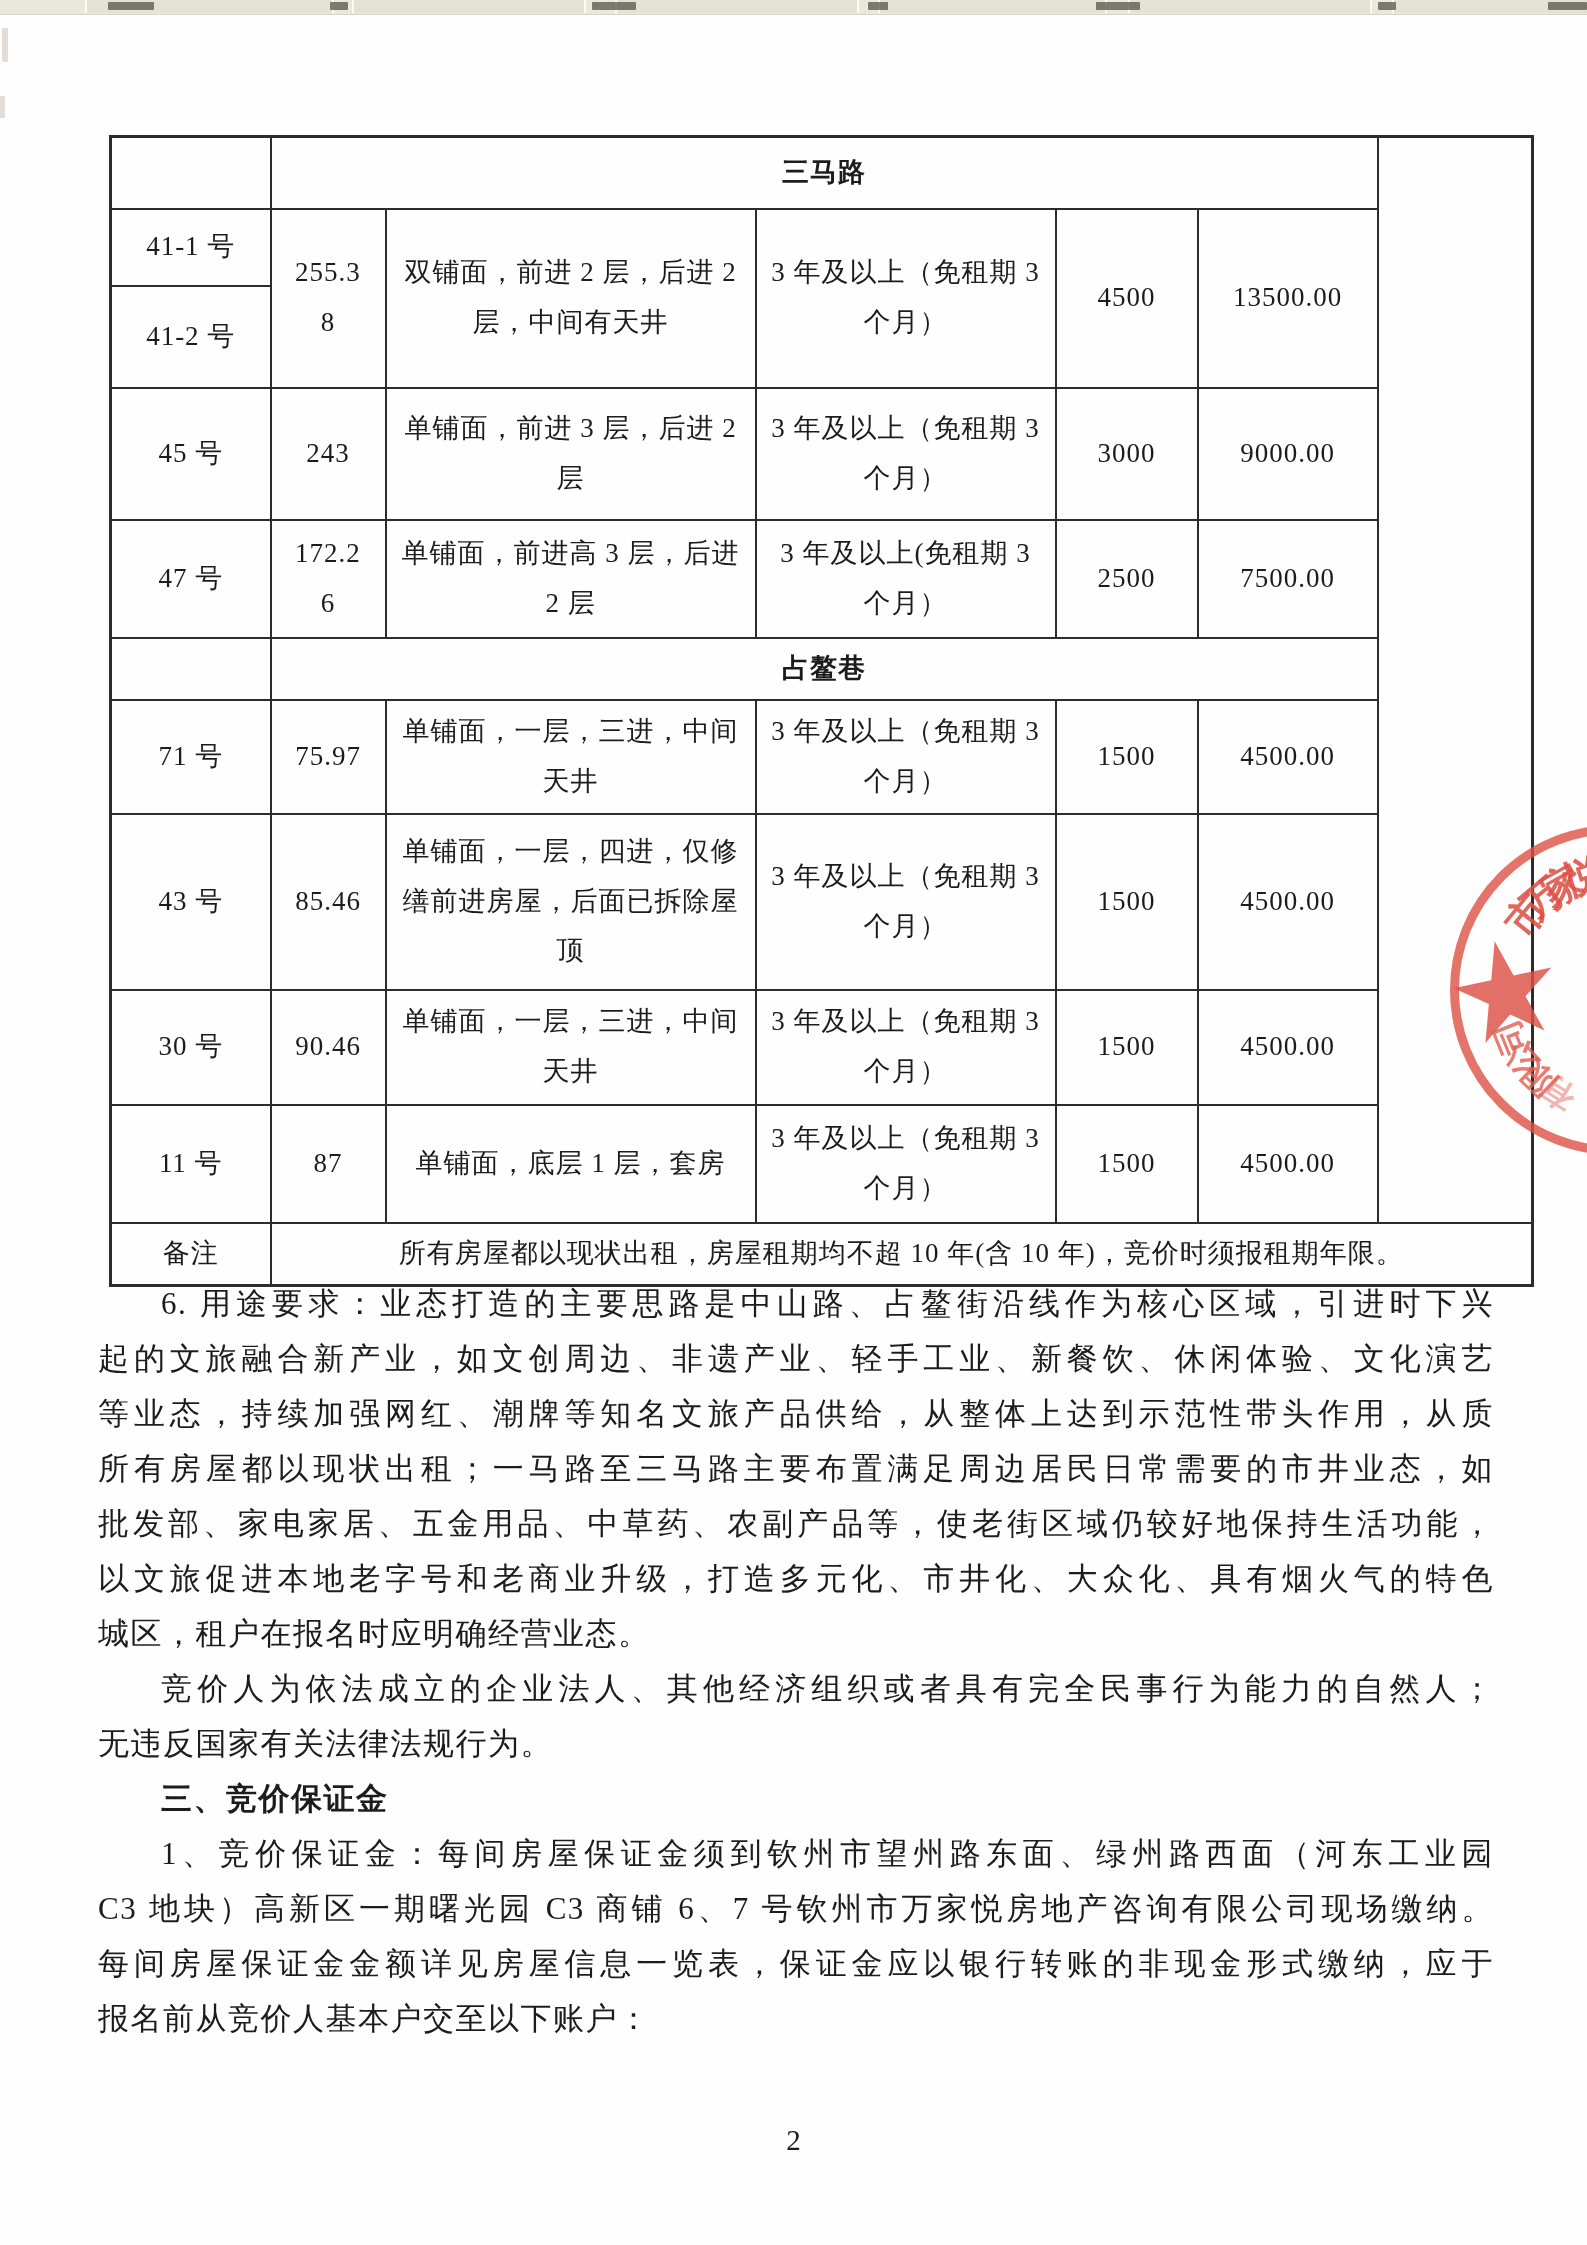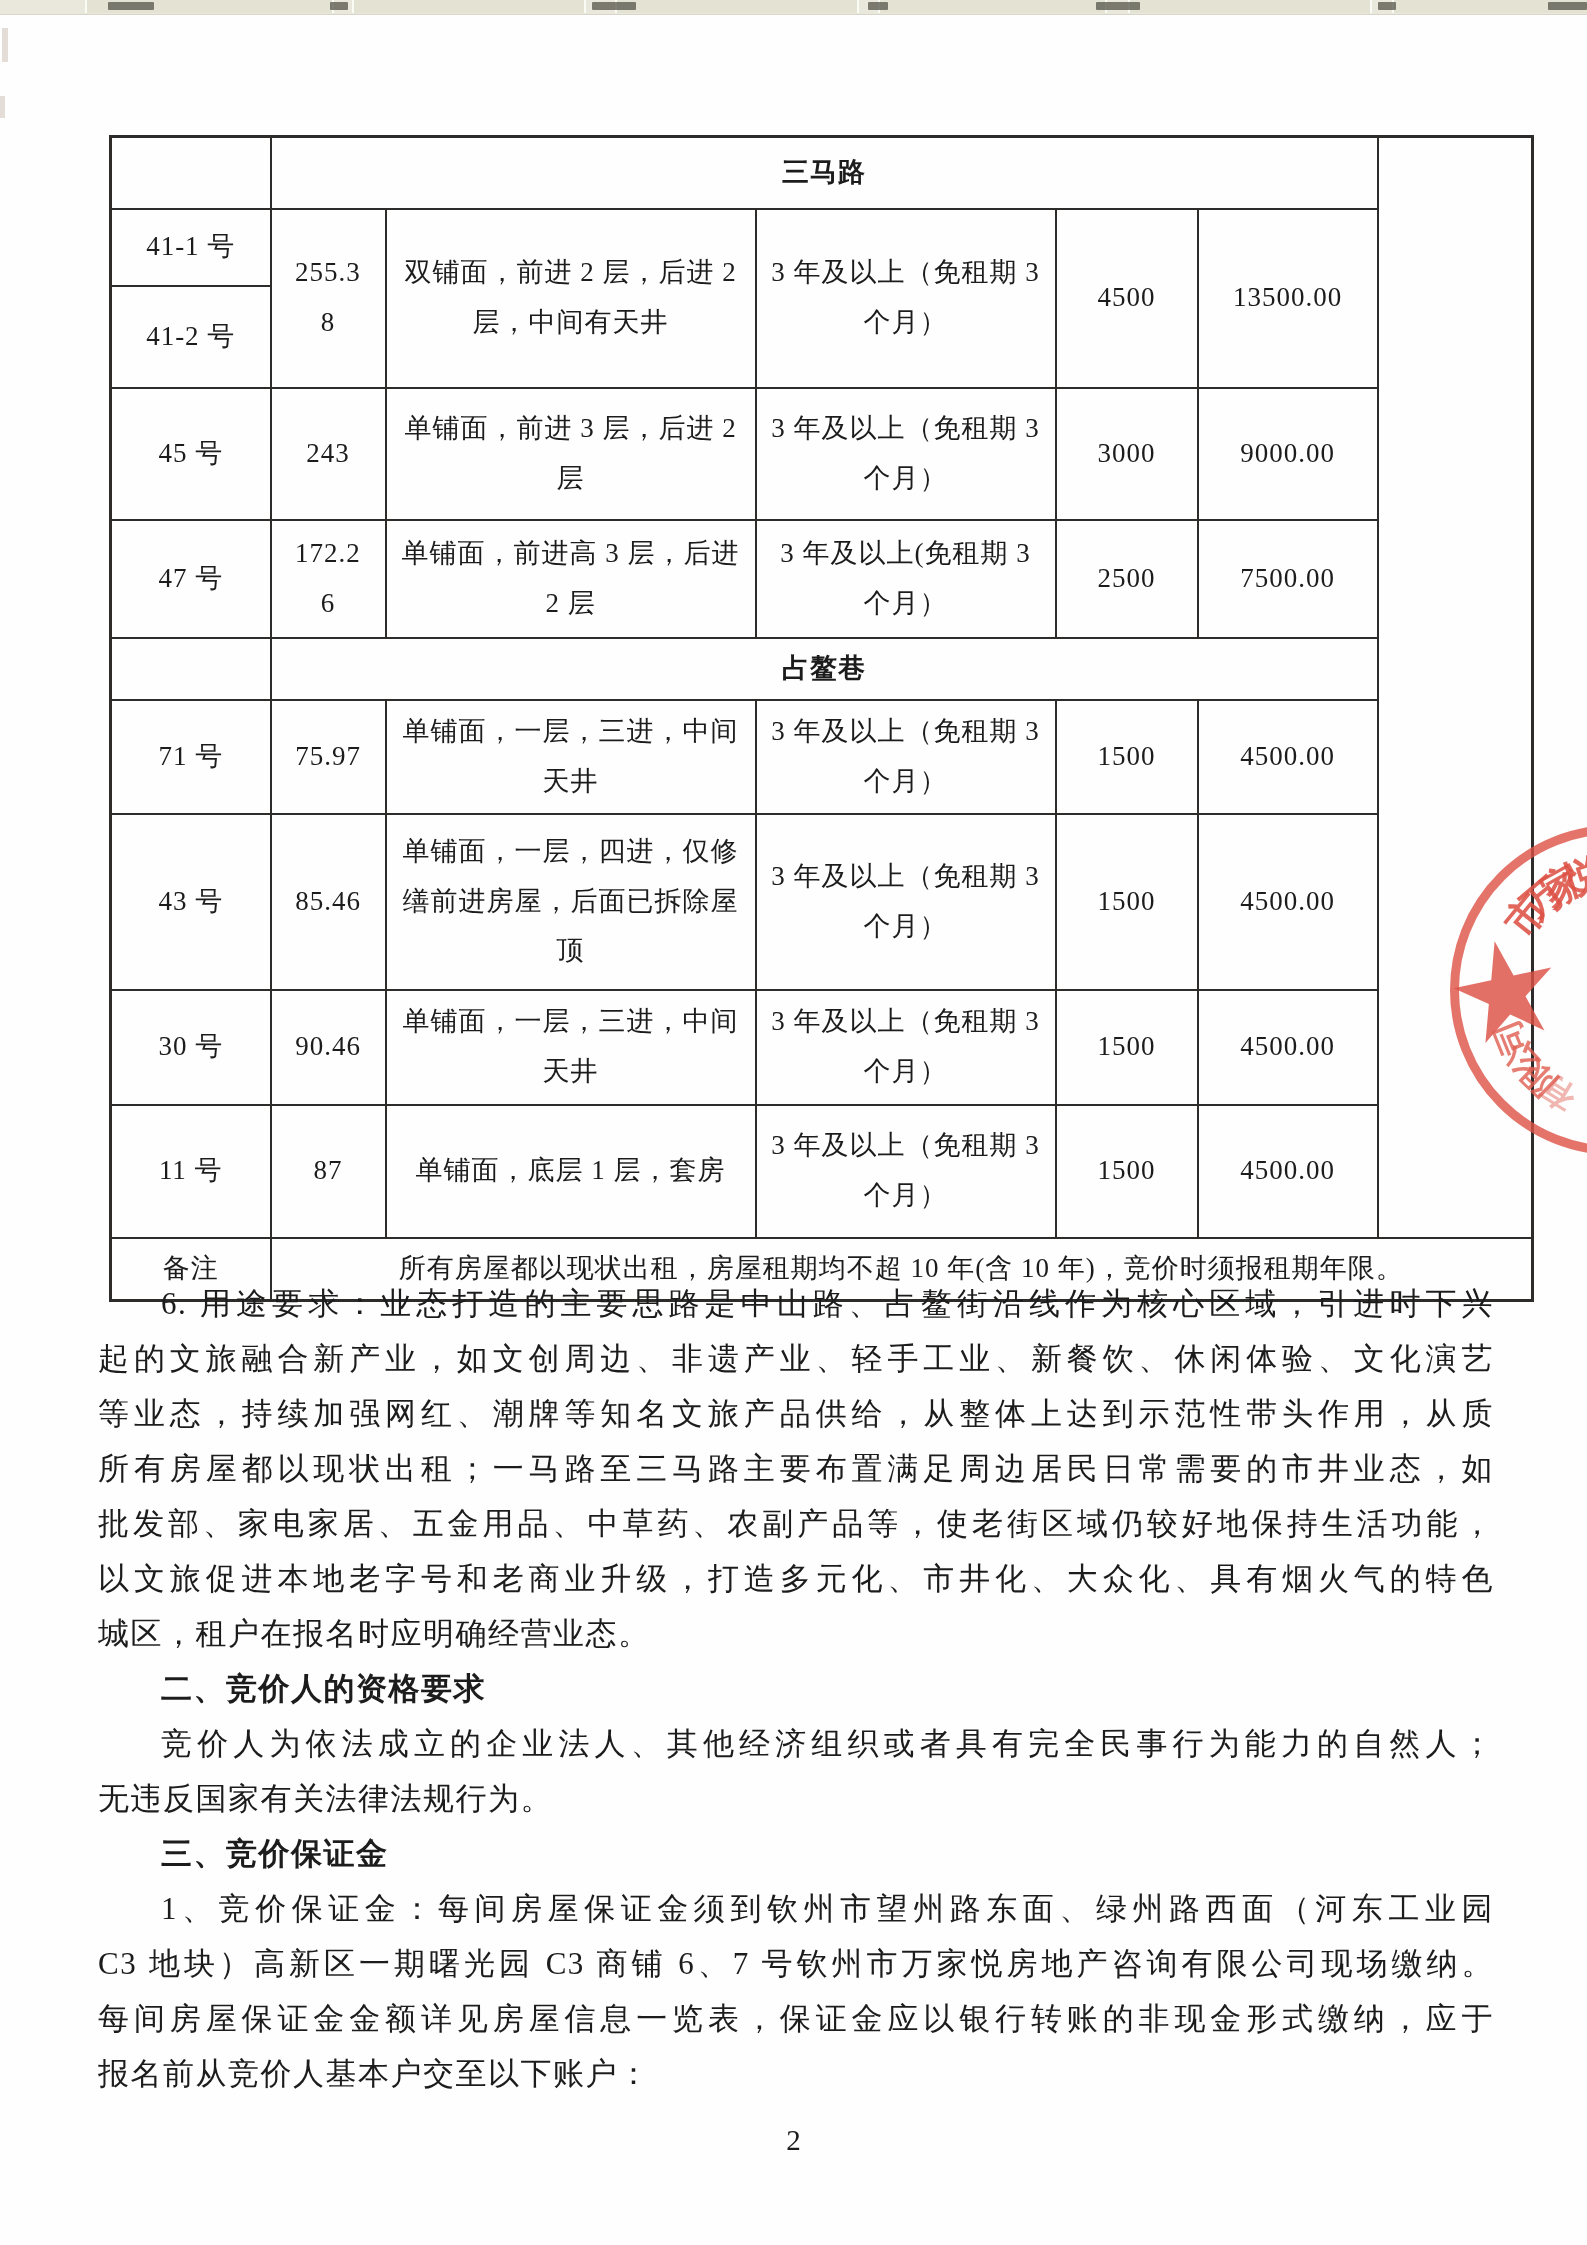--- a/index.html
+++ b/index.html
@@ -152,21 +152,21 @@
 
       <tr style="height:115px">
         <td>30 号</td>
         <td class="areacell"><span>90.46</span></td>
         <td class="desc">单铺面，一层，三进，中间天井</td>
         <td class="desc">3 年及以上（免租期 3 个月）</td>
         <td>1500</td>
         <td>4500.00</td>
       </tr>
 
-      <tr style="height:133px">
+      <tr style="height:118px">
         <td>11 号</td>
         <td class="areacell"><span>87</span></td>
         <td class="desc">单铺面，底层 1 层，套房</td>
         <td class="desc">3 年及以上（免租期 3 个月）</td>
         <td>1500</td>
         <td>4500.00</td>
       </tr>
 
       <tr style="height:63px">
         <td class="remark-label">备注</td>
@@ -176,21 +176,20 @@
   </table>
 
   <div class="bodytext">
     <div class="bline full ind">6. 用途要求：业态打造的主要思路是中山路、占鳌街沿线作为核心区域，引进时下兴</div>
     <div class="bline full">起的文旅融合新产业，如文创周边、非遗产业、轻手工业、新餐饮、休闲体验、文化演艺</div>
     <div class="bline full">等业态，持续加强网红、潮牌等知名文旅产品供给，从整体上达到示范性带头作用，从质</div>
     <div class="bline full">所有房屋都以现状出租；一马路至三马路主要布置满足周边居民日常需要的市井业态，如</div>
     <div class="bline full">批发部、家电家居、五金用品、中草药、农副产品等，使老街区域仍较好地保持生活功能，</div>
     <div class="bline full">以文旅促进本地老字号和老商业升级，打造多元化、市井化、大众化、具有烟火气的特色</div>
     <div class="bline">城区，租户在报名时应明确经营业态。</div>
-    <div class="bline head ind">二、竞价人的资格要求</div>
     <div class="bline full ind">竞价人为依法成立的企业法人、其他经济组织或者具有完全民事行为能力的自然人；</div>
     <div class="bline">无违反国家有关法律法规行为。</div>
     <div class="bline head ind">三、竞价保证金</div>
     <div class="bline full ind">1、竞价保证金：每间房屋保证金须到钦州市望州路东面、绿州路西面（河东工业园</div>
     <div class="bline full">C3 地块）高新区一期曙光园 C3 商铺 6、7 号钦州市万家悦房地产咨询有限公司现场缴纳。</div>
     <div class="bline full">每间房屋保证金金额详见房屋信息一览表，保证金应以银行转账的非现金形式缴纳，应于</div>
     <div class="bline">报名前从竞价人基本户交至以下账户：</div>
   </div>
 
   <div class="pagenum">2</div>

